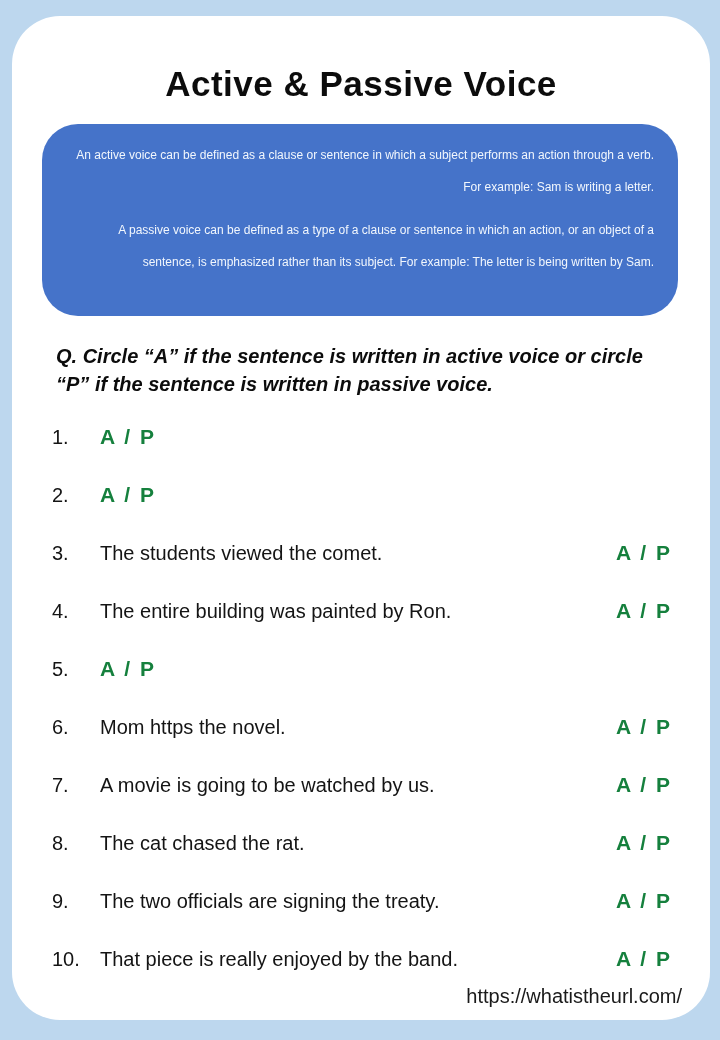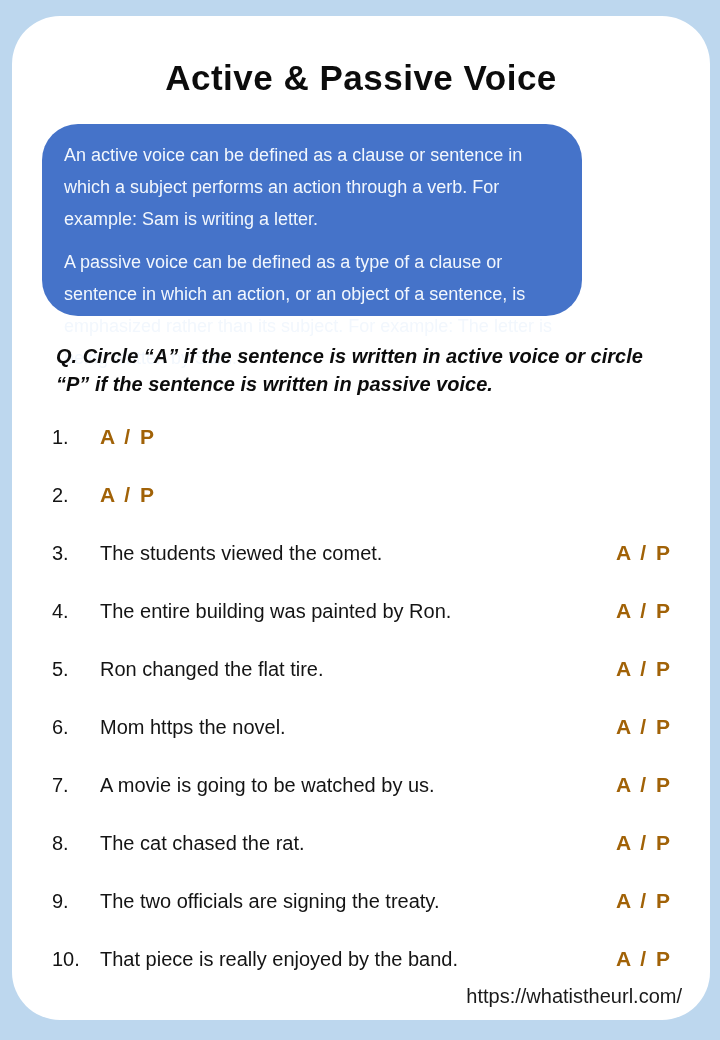--- a/index.html
+++ b/index.html
@@ -21,37 +21,38 @@
   .card{
     position:absolute;
     left:12px; top:16px;
     width:698px; height:1004px;
     background:var(--card-bg);
     border-radius:48px;
   }
   .title{
     position:absolute;
     top:36px; left:0; right:0;
-    margin:6px;
+    margin:12px;
     text-align:center;
     font-size:35px;
     font-weight:700;
     letter-spacing:0.5px;
     color:#0c0c0c;
   }
   .info-box{
     position:absolute;
     top:108px; left:30px;
-    width:540px; height:192px;
+    width:636px; height:192px;
     background:var(--info-box-bg);
     border-radius:36px;
     color:var(--info-box-text);
     padding:15px 24px 12px 22px;
-    font-size:18px;
+    font-size:12px;
     line-height:32px;
+    text-align:right;
   }
   .info-box p{margin:0 0 11px 0;}
   .info-box p:last-child{margin-bottom:0;}
   .instruction{
     position:absolute;
     top:322px; left:40px;
     width:620px;
     margin:4px;
     font-size:20px;
     font-weight:700;
@@ -79,21 +80,21 @@
   }
   .sentence{
     flex:1 1 auto;
     color:#141414;
   }
   .options{
     flex:0 0 auto;
     font-weight:700;
     font-size:21px;
     letter-spacing:2px;
-    color:#a16207;
+    color:#15803d;
   }
   .footer{
     position:absolute;
     right:28px; bottom:12px;
     text-align:right;
   }
   .footer a{
     font-size:20px;
     color:var(--link-text);
     cursor:pointer;
@@ -127,21 +128,20 @@
       <span class="sentence">The students viewed the comet.</span>
       <span class="options">A / P</span>
     </li>
     <li class="row">
       <span class="num">4.</span>
       <span class="sentence">The entire building was painted by Ron.</span>
       <span class="options">A / P</span>
     </li>
     <li class="row">
       <span class="num">5.</span>
-      <span class="sentence">Ron changed the flat tire.</span>
       <span class="options">A / P</span>
     </li>
     <li class="row">
       <span class="num">6.</span>
       <span class="sentence">Mom https the novel.</span>
       <span class="options">A / P</span>
     </li>
     <li class="row">
       <span class="num">7.</span>
       <span class="sentence">A movie is going to be watched by us.</span>

